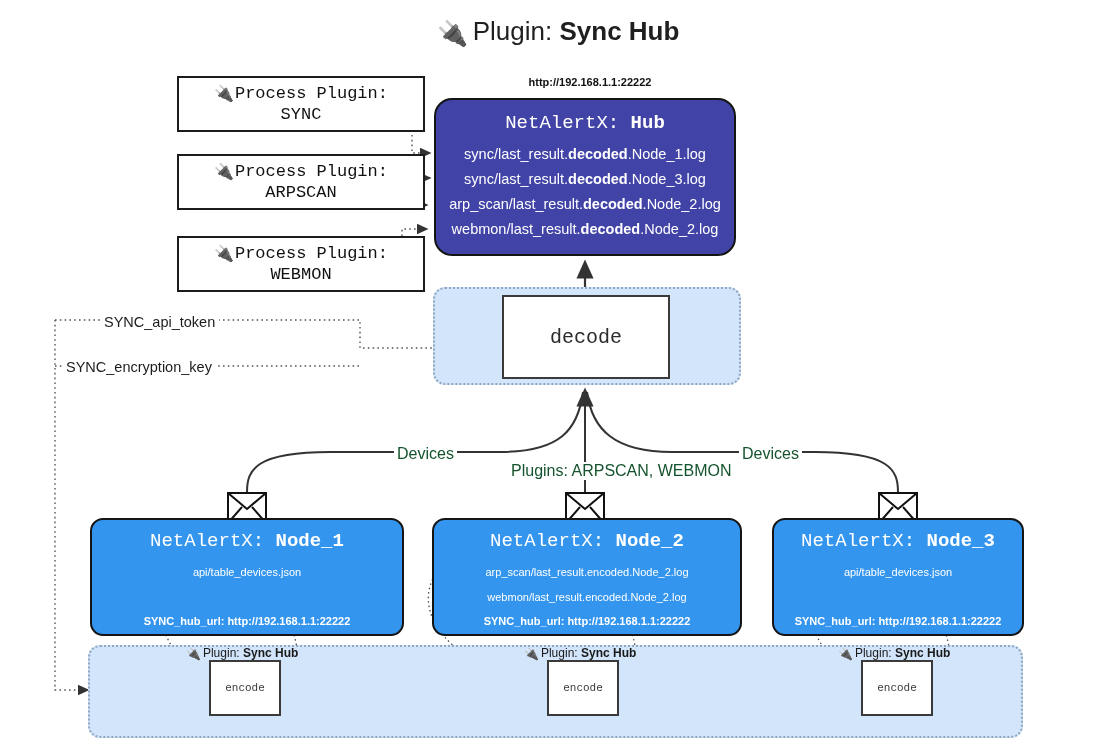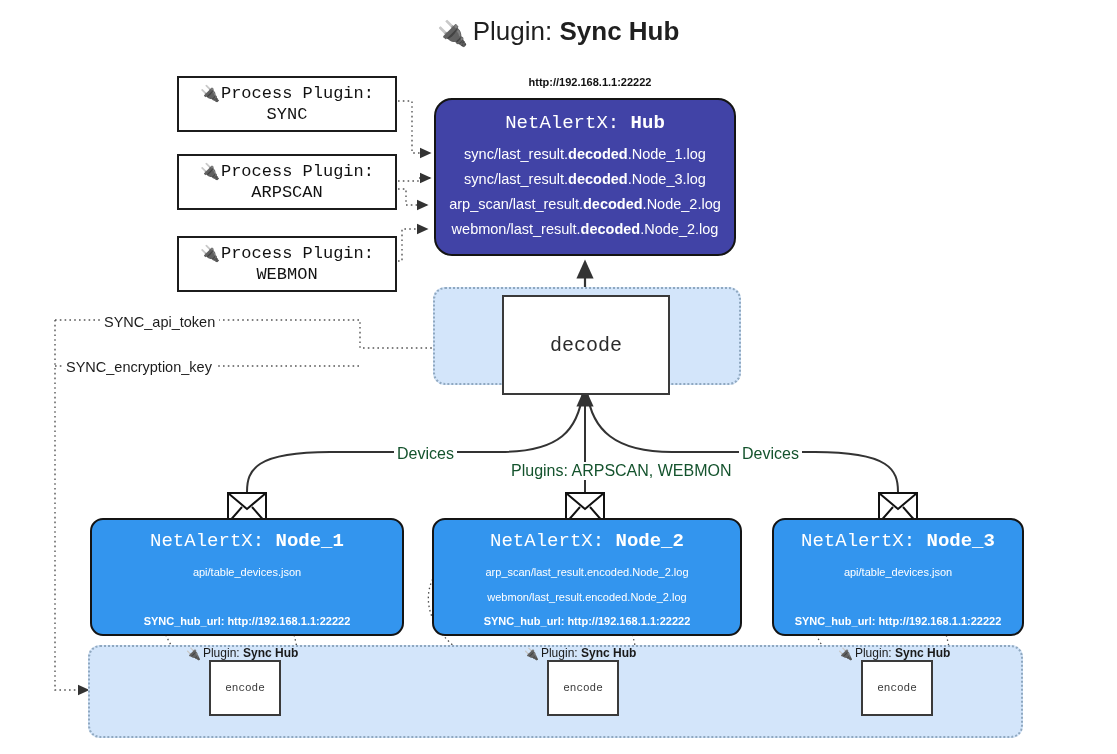--- a/index.html
+++ b/index.html
@@ -15,21 +15,21 @@
   #title{
     left:0;top:16px;width:1117px;text-align:center;
     font-size:26px;color:#1f1f1f;white-space:nowrap;
   }
   #title .plug{font-size:25px;margin-right:4px;vertical-align:-2px;}
   #title .lead{font-weight:400;}
   #title .strong{font-weight:bold;}
 
   
   .proc-box{
-    width:220px;height:56px;border:2px solid #1c1c1c;background:#ffffff;
+    width:248px;height:56px;border:2px solid #1c1c1c;background:#ffffff;
     font-family:"Liberation Mono","DejaVu Sans Mono",monospace;
     font-size:17px;line-height:1.25;color:#111111;
     display:flex;flex-direction:column;align-items:center;justify-content:center;
   }
   .proc-box .l1{white-space:nowrap;}
   .proc-box .l1 .plug{font-family:"DejaVu Sans",sans-serif;font-size:16px;margin-right:1px;vertical-align:-1px;}
   .proc-box .l2{white-space:nowrap;}
 
   
   #hub-url{
@@ -52,21 +52,21 @@
     text-align:center;font-size:14.5px;line-height:25px;white-space:nowrap;color:#ffffff;
   }
   .hub-line b{font-weight:bold;}
 
   
   #decode-wrap{
     left:433px;top:287px;width:308px;height:98px;
     background:#d3e5fa;border:2px dotted #8fa8c0;border-radius:12px;
   }
   #decode{
-    left:502px;top:295px;width:168px;height:100px;
+    left:502px;top:295px;width:168px;height:84px;
     background:#ffffff;border:2px solid #3a3a3a;
     display:flex;align-items:center;justify-content:center;
     font-family:"Liberation Mono","DejaVu Sans Mono",monospace;
     font-size:20px;color:#2b2b2b;
   }
 
   
   .node{
     background:#3395ee;border:2.5px solid #141414;border-radius:13px;
     color:#ffffff;height:118px;

